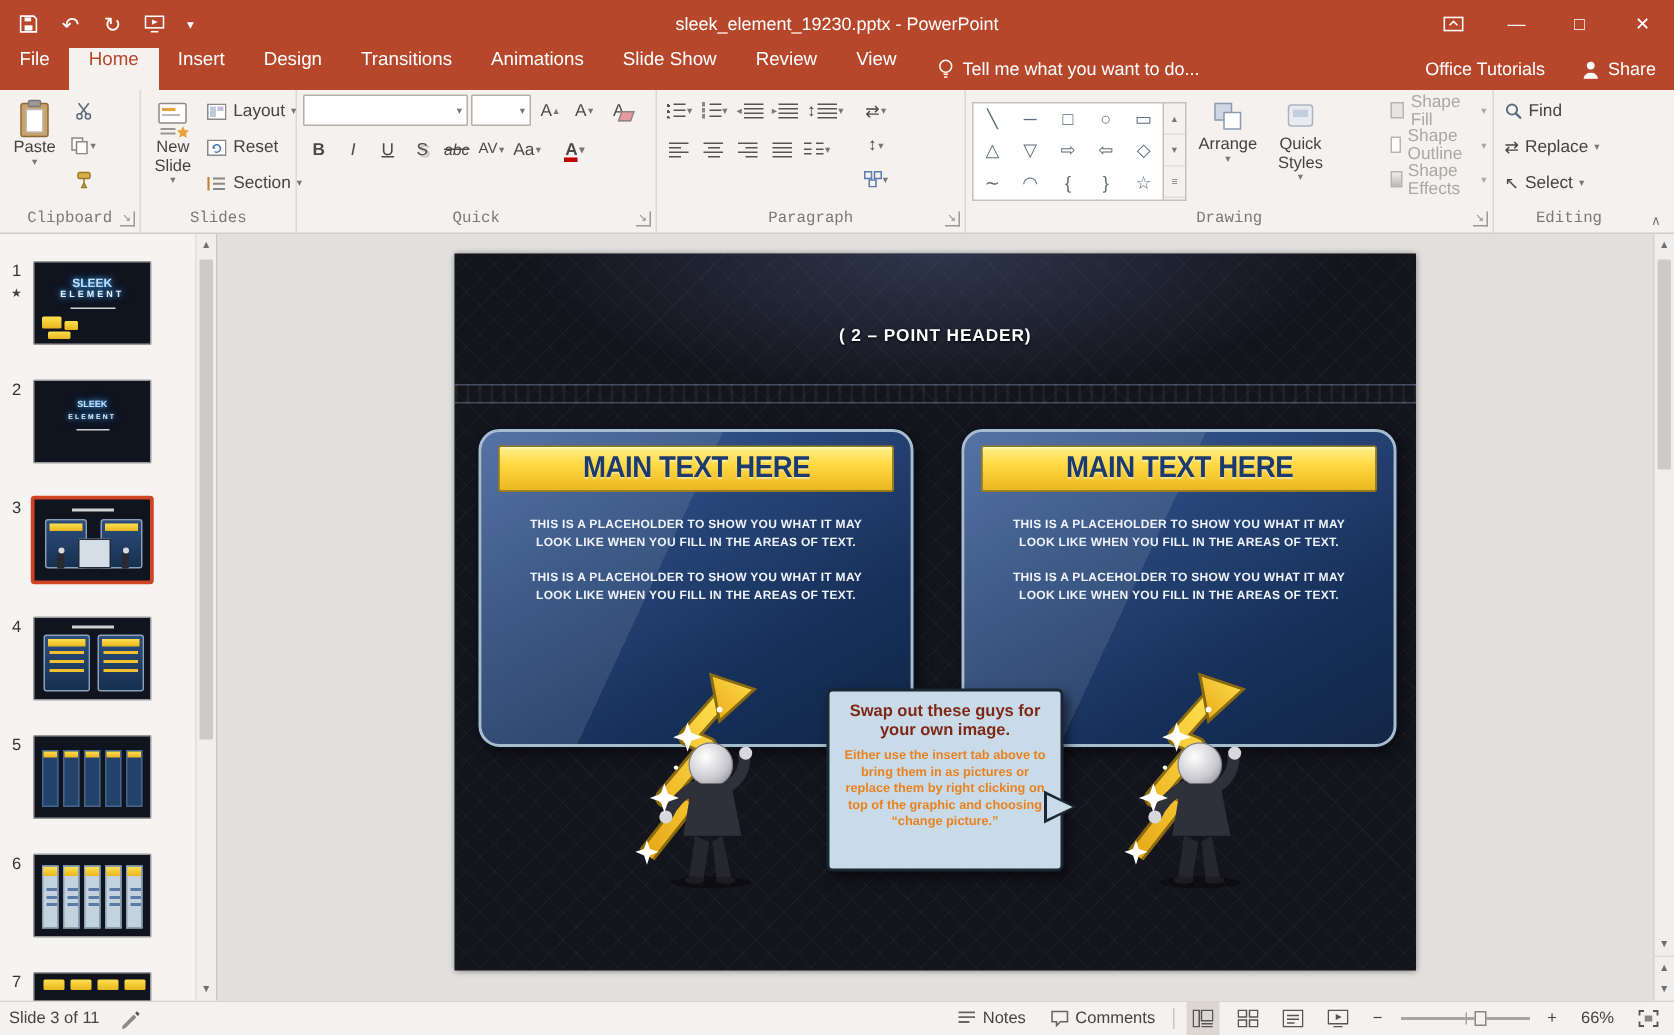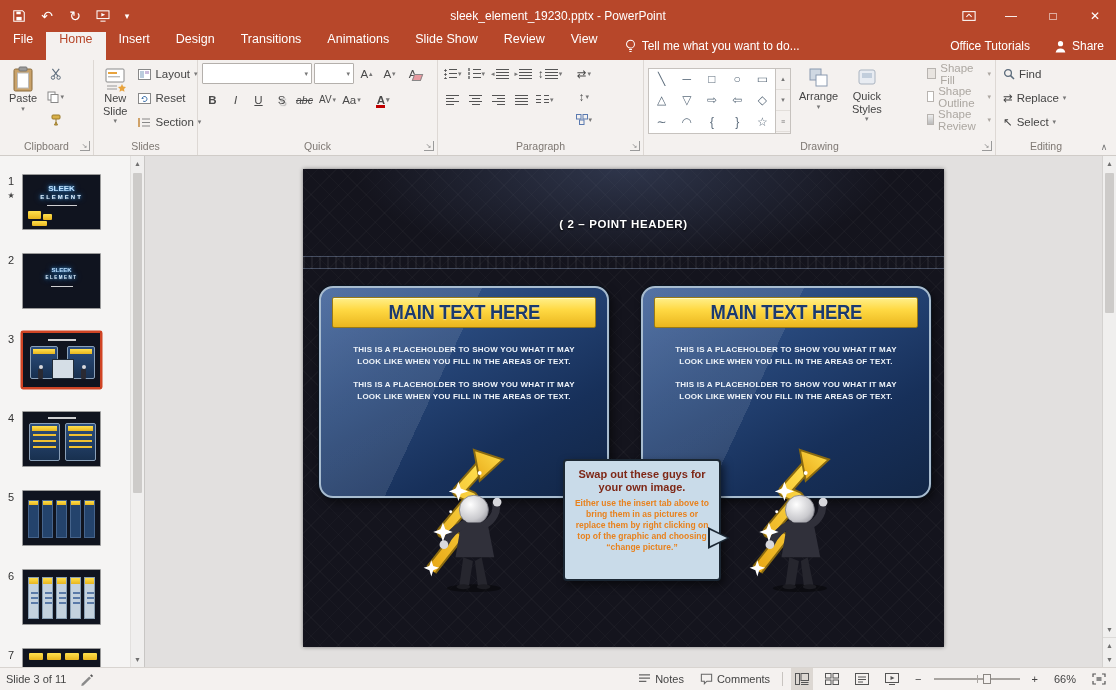--- a/index.html
+++ b/index.html
@@ -21,21 +21,21 @@
 .rtab{padding:0 13px;display:flex;}
 .rtab.active{background:#f4f1ef;color:#b7472a;}
 .tellme{display:flex;align-items:center;gap:6px;padding:0 14px;font-size:12px;}
 .tabs-spacer{flex:1;}
 .share-tab,.tutorials{display:flex;align-items:center;gap:5px;padding:0 12px;font-size:12px;}
 
 
 .ribbon{height:96px;background:#f4f1ef;border-bottom:1px solid #d0ccc8;display:flex;flex:none;position:relative;}
 .grp{display:flex;flex-direction:column;border-right:1px solid #ddd8d4;position:relative;flex:none;}
 .grp-body{flex:1;display:flex;padding:3px 4px 0 4px;gap:3px;}
-.grp-label{height:17px;font-size:10.5px;color:#7e7873;display:flex;align-items:center;justify-content:center;padding-bottom:2px;}
+.grp-label{height:17px;font-size:10.5px;color:#7e7873;display:flex;align-items:center;justify-content:center;padding-bottom:2px;font-family:Liberation Mono, monospace;}
 .launcher{position:absolute;right:3px;bottom:4px;width:10px;height:10px;font-size:7px;line-height:9px;text-align:center;color:#8a8a8a;border-right:1px solid #9a9a9a;border-bottom:1px solid #9a9a9a;}
 .bigbtn{display:flex;flex-direction:column;align-items:center;justify-content:flex-start;padding:3px 5px;font-size:11px;color:#444;text-align:center;line-height:1.15;border-radius:2px;}
 .sbtn{height:21px;min-width:21px;display:flex;align-items:center;justify-content:center;font-size:11.5px;color:#4a4a4a;border-radius:2px;padding:0 2px;gap:1px;}
 .mini-caret{font-size:7px;color:#777;}
 .vcol{display:flex;flex-direction:column;justify-content:flex-start;gap:2px;}
 .hrow{display:flex;align-items:center;gap:2px;}
 .textbtn{display:flex;align-items:center;gap:4px;height:22px;font-size:11.5px;color:#444;padding:0 3px;border-radius:2px;}
 .combo{height:21px;border:1px solid #b4b0ac;background:#fff;display:flex;align-items:center;justify-content:flex-end;padding:0 3px;color:#8a8a8a;border-radius:1px;}
 .bi-b{font-weight:bold;}
 .bi-i{font-style:italic;}
@@ -101,21 +101,21 @@
 .panel{position:absolute;top:117px;width:290px;height:212px;border:2px solid #a8bccf;border-radius:14px;background-image:linear-gradient(115deg,rgba(255,255,255,0.10) 0%,rgba(255,255,255,0.10) 42%,rgba(255,255,255,0) 42%),linear-gradient(150deg,#41639a 0%,#27477a 35%,#17305a 70%,#122646 100%);box-shadow:0 0 0 1px #0a1420,3px 4px 9px rgba(0,0,0,0.55);}
 .p-left{left:16px;}
 .p-right{left:338px;}
 .panel-yellow{position:absolute;left:11px;right:11px;top:9px;height:31px;background:linear-gradient(#ffef8a,#ffd943 40%,#eab61e 100%);border:1px solid #9a7a14;border-radius:2px;display:flex;align-items:center;justify-content:center;box-shadow:inset 0 1px 0 #fff8c0;}
 .panel-yellow span{font-weight:bold;font-size:20px;color:#1b3a6e;letter-spacing:-0.3px;transform:scaleX(0.92);text-shadow:0 1px 1px rgba(255,255,255,0.45);white-space:nowrap;}
 .panel-body{position:absolute;left:20px;right:20px;top:56px;text-align:center;}
 .panel-body p{font-size:8px;font-weight:bold;color:#eef3f9;line-height:1.45;margin-bottom:12px;letter-spacing:0.2px;}
 .fig{position:absolute;width:112px;height:150px;}
 .fig1{left:112px;top:275px;}
 .fig2{left:438px;top:275px;}
-.callout{position:absolute;left:260px;top:290px;width:158px;height:122px;background:#c9dbe9;border:2px solid #1b2733;border-radius:4px;padding:7px 9px;text-align:center;box-shadow:3px 4px 8px rgba(0,0,0,0.55);z-index:5;}
+.callout{position:absolute;left:248px;top:290px;width:158px;height:122px;background:#c9dbe9;border:2px solid #1b2733;border-radius:4px;padding:7px 9px;text-align:center;box-shadow:3px 4px 8px rgba(0,0,0,0.55);z-index:5;}
 .callout::before{content:"";position:absolute;right:-22px;top:66px;border:11px solid transparent;border-left:22px solid #1b2733;}
 .callout::after{content:"";position:absolute;right:-16px;top:69px;border:8px solid transparent;border-left:17px solid #c9dbe9;}
 .co-title{font-size:11px;font-weight:bold;color:#7e2817;line-height:1.18;margin-bottom:4px;}
 .co-body{font-size:8.5px;font-weight:bold;color:#e8821e;line-height:1.3;}
 
 
 .statusbar{height:23px;background:#f4f1ef;border-top:1px solid #d8d4d0;display:flex;align-items:center;font-size:11px;color:#444;padding:0 6px;flex:none;}
 .sb-left{display:flex;align-items:center;gap:14px;}
 .sb-right{margin-left:auto;display:flex;align-items:center;gap:8px;}
 .sb-item{display:flex;align-items:center;gap:4px;padding:0 4px;height:23px;}
@@ -478,21 +478,21 @@
               <span>Shape Fill</span>
               <span class="mini-caret dim">▾</span>
             </span>
           <span class="dimrow">
               <span class="sq" style="background:#fff"></span>
               <span>Shape Outline</span>
               <span class="mini-caret dim">▾</span>
             </span>
           <span class="dimrow">
               <span class="sq" style="background:linear-gradient(#eee,#bbb)"></span>
-              <span>Shape Review</span>
+              <span>Shape Effects</span>
               <span class="mini-caret dim">▾</span>
             </span>
         </div>
       </div>
       <div class="grp-label">
           <span>Drawing</span>
         </div>
       <span class="launcher">↘</span>
     </div>
 

